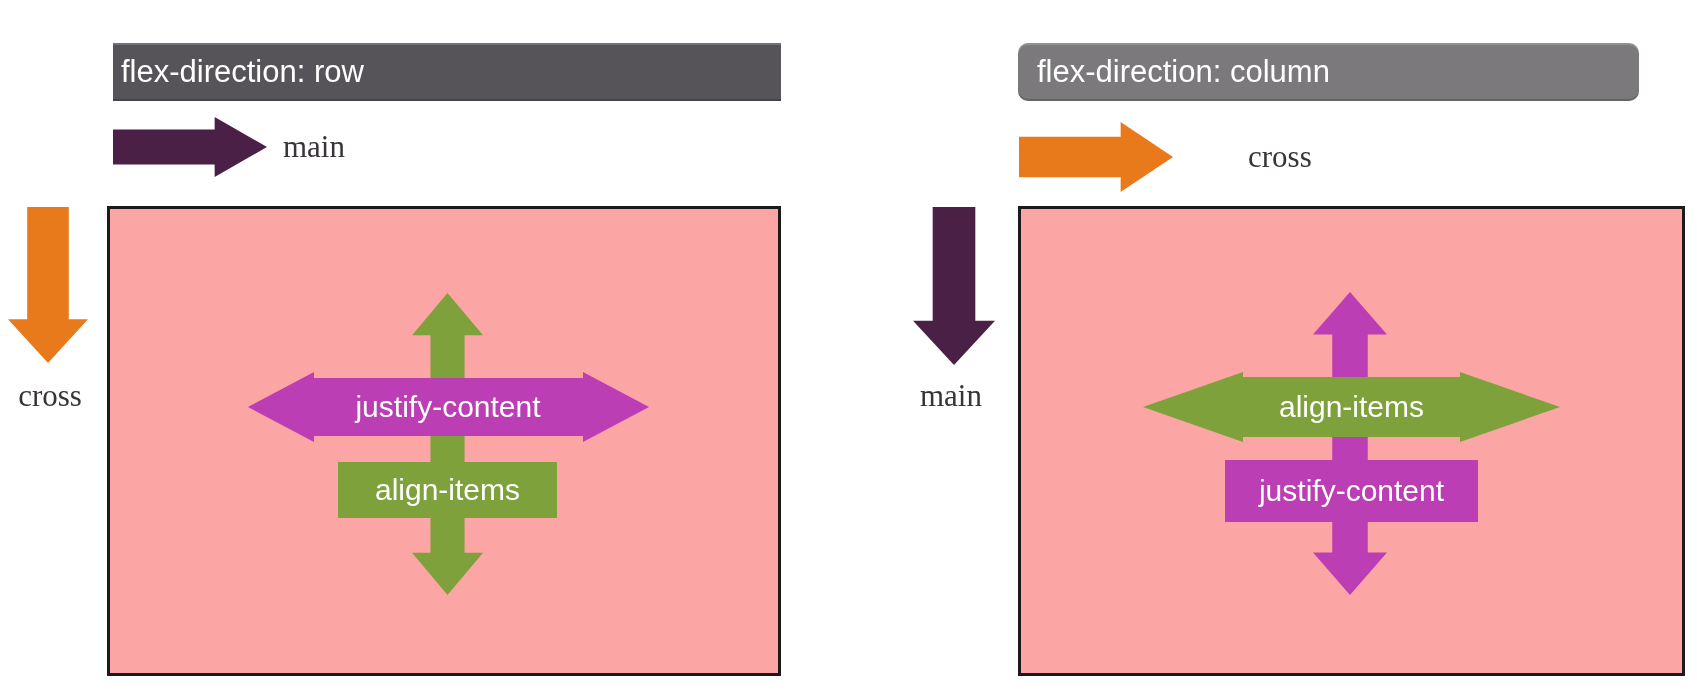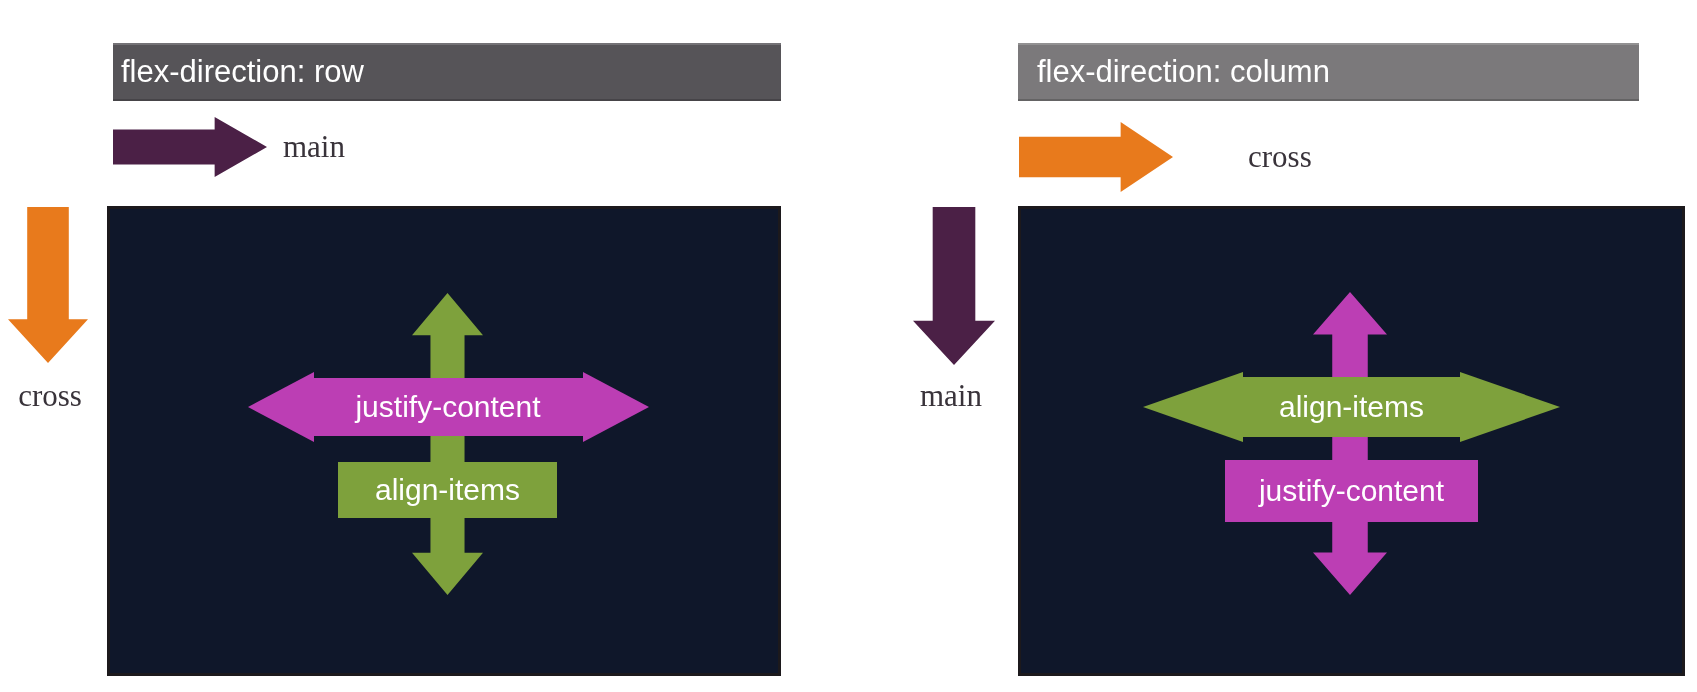--- a/index.html
+++ b/index.html
@@ -8,21 +8,21 @@
     background:var(--background,#ffffff);
     font-family:"Liberation Sans", sans-serif;
   }
   
   .header-bar{
     position:absolute;height:58px;display:flex;align-items:center;
     padding-left:19px;box-sizing:border-box;color:#fff;font-size:31px;
     box-shadow:inset 0 2px 0 rgba(255,255,255,0.18), inset 0 -2px 0 rgba(0,0,0,0.18);
   }
   .header-left{left:113px;top:43px;width:668px;background:var(--header-dark-gray,#565458);padding-left:8px;}
-  .header-right{left:1018px;top:43px;width:621px;background:var(--header-gray,#7b797b);}
+  .header-right{left:1018px;top:43px;width:621px;background:var(--header-gray,#7b797b);border-radius:10px;}
   
   .arrow-right{
     position:absolute;
     clip-path:polygon(0 21%, 66% 21%, 66% 0, 100% 50%, 66% 100%, 66% 79%, 0 79%);
   }
   .arrow-down{
     position:absolute;
     clip-path:polygon(24% 0, 76% 0, 76% 72%, 100% 72%, 50% 100%, 0 72%, 24% 72%);
   }
   .main-arrow-left{left:113px;top:117px;width:154px;height:60px;background:var(--main-axis-purple,#4b2046);}
@@ -34,21 +34,21 @@
     position:absolute;color:var(--label-text,#39333a);font-size:31px;
     display:flex;align-items:center;justify-content:center;font-family:Liberation Serif, serif;
   }
   .main-label-left{left:283px;top:117px;height:60px;}
   .cross-label-left{left:0px;top:378px;width:100px;}
   .cross-label-right{left:1248px;top:122px;height:70px;}
   .main-label-right{left:901px;top:378px;width:100px;}
   
   .flex-box{
     position:absolute;top:206px;height:470px;box-sizing:border-box;
-    border:3px solid var(--box-border,#1c191c);background:#0f172a;
+    border:3px solid var(--box-border,#1c191c);background:#fca5a5;
   }
   .box-left{left:107px;width:674px;}
   .box-right{left:1018px;width:667px;}
   
   .v-arrow{
     position:absolute;z-index:1;
     clip-path:polygon(50% 0, 100% 14%, 74% 14%, 74% 86%, 100% 86%, 50% 100%, 0 86%, 26% 86%, 26% 14%, 0 14%);
   }
   .head{position:absolute;z-index:2;}
   .head-l{clip-path:polygon(100% 0, 100% 100%, 0 50%);}

